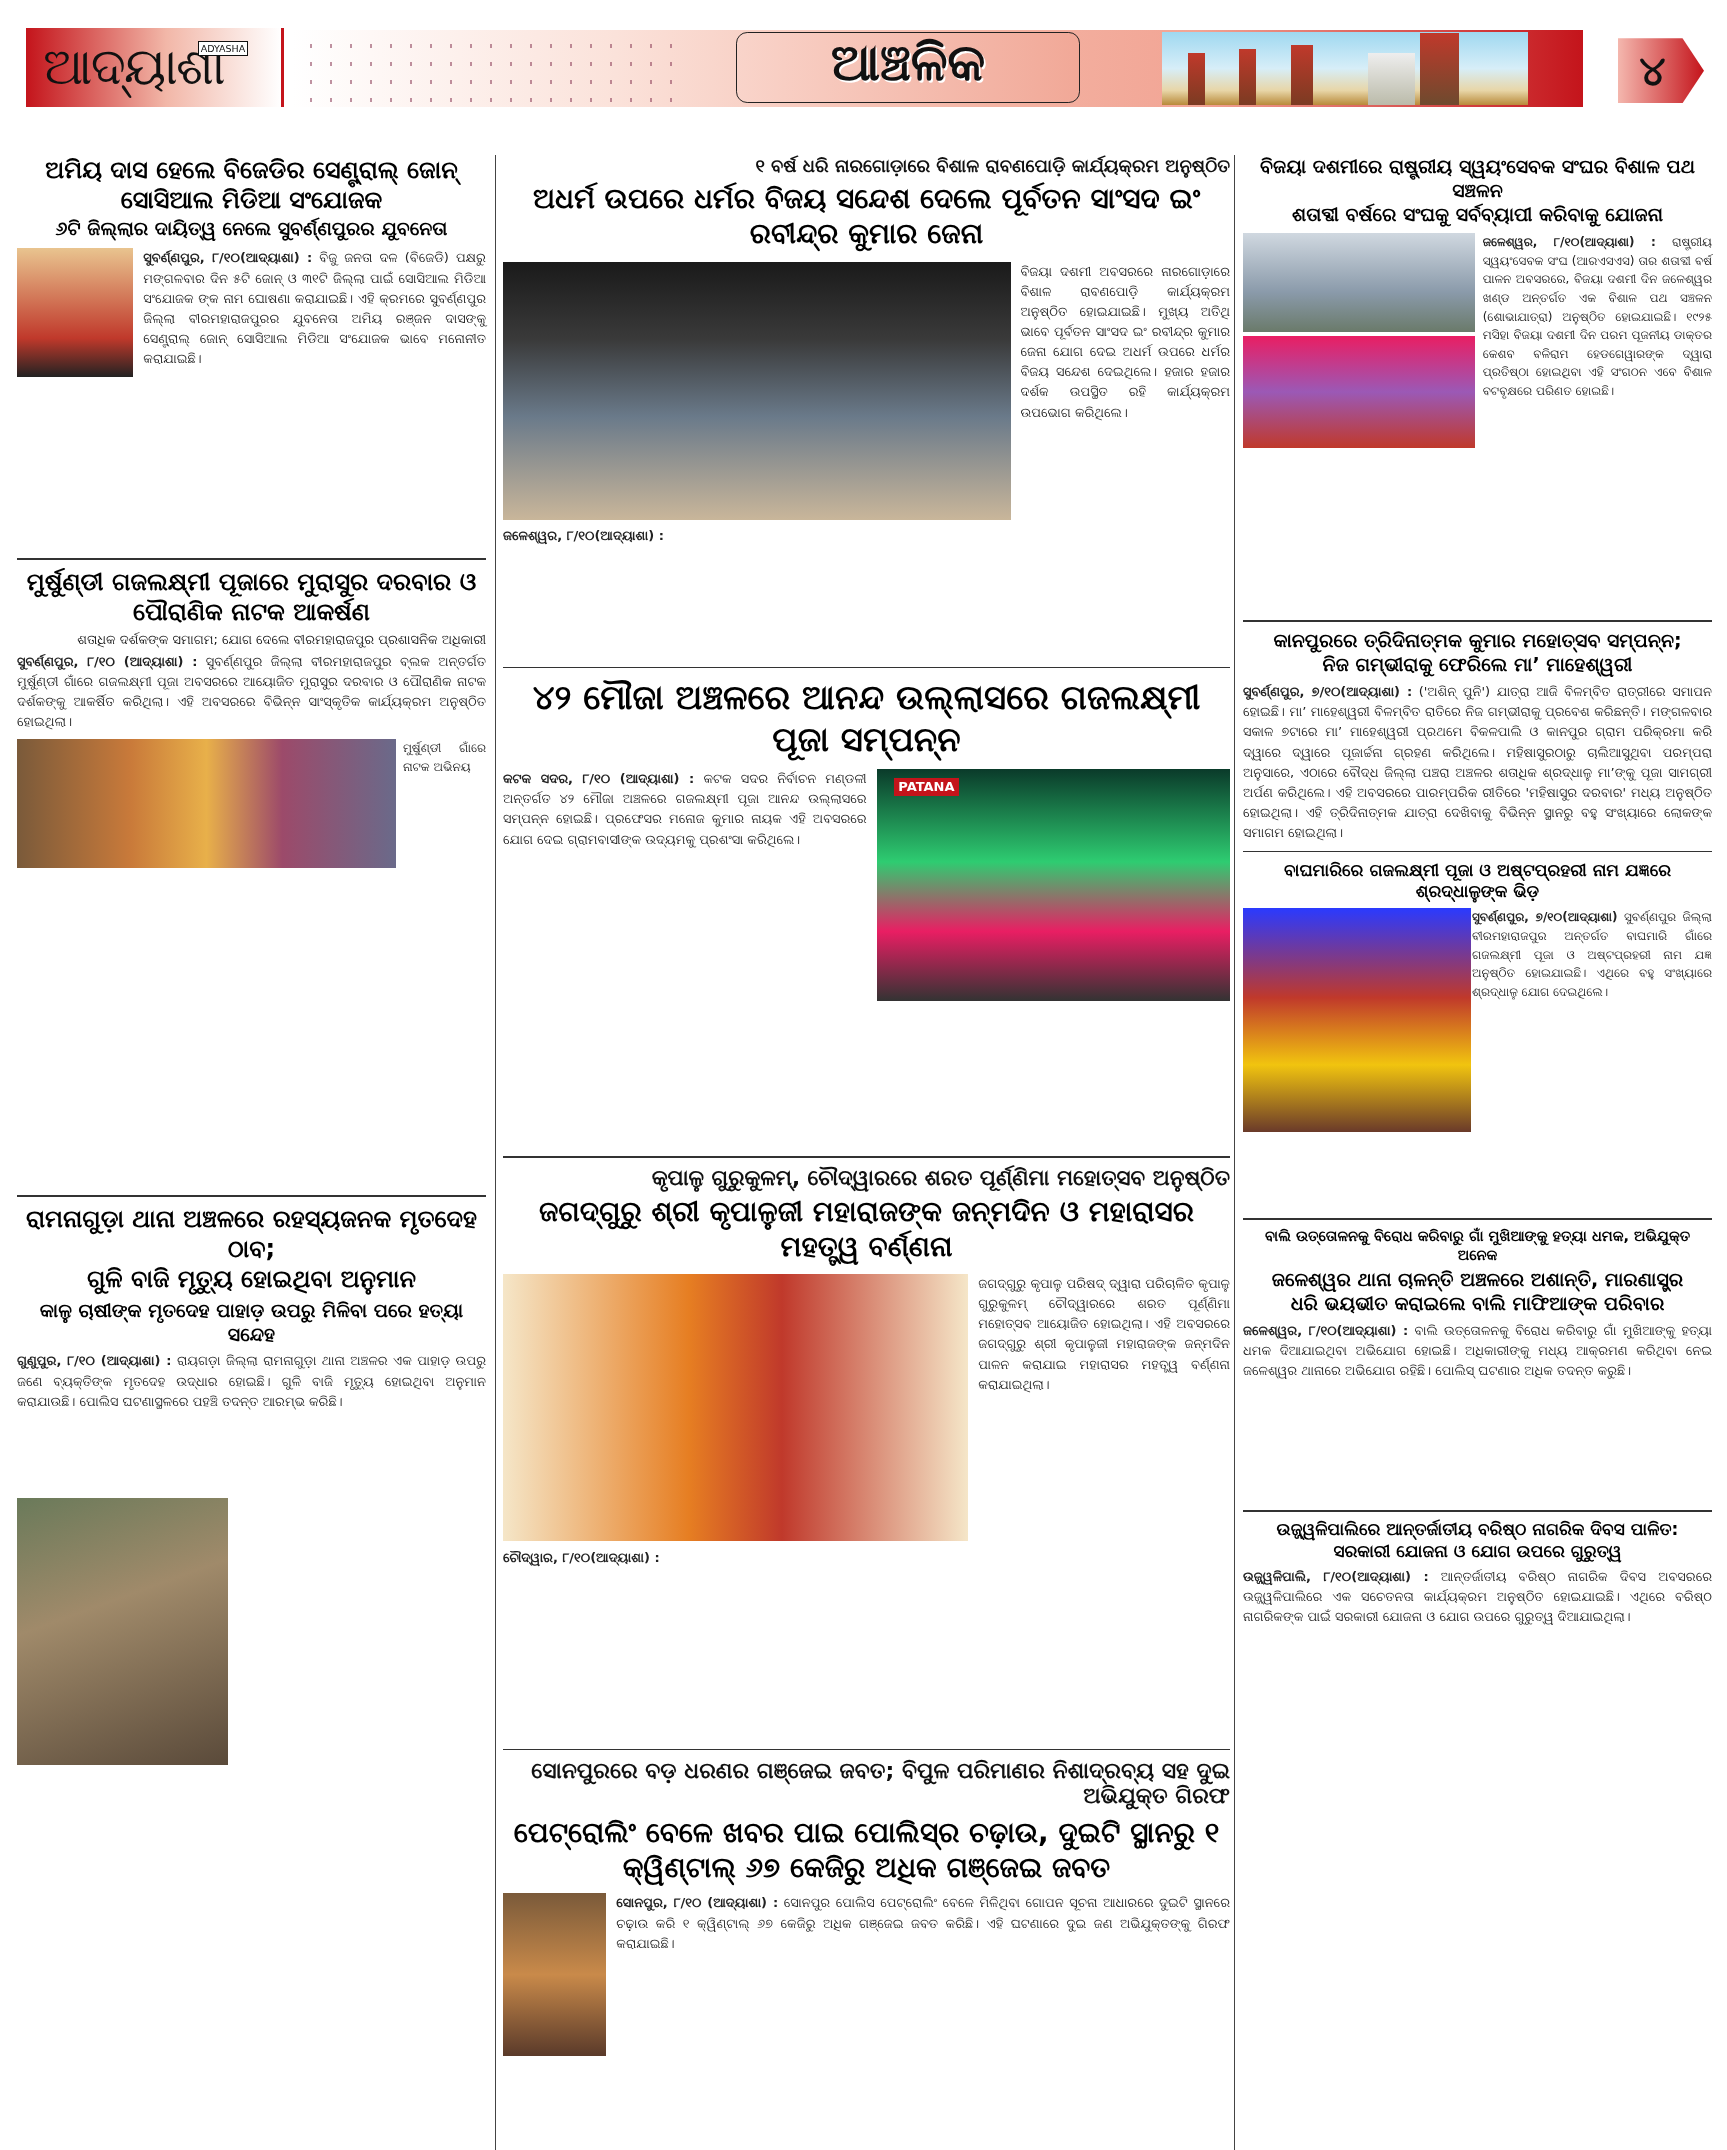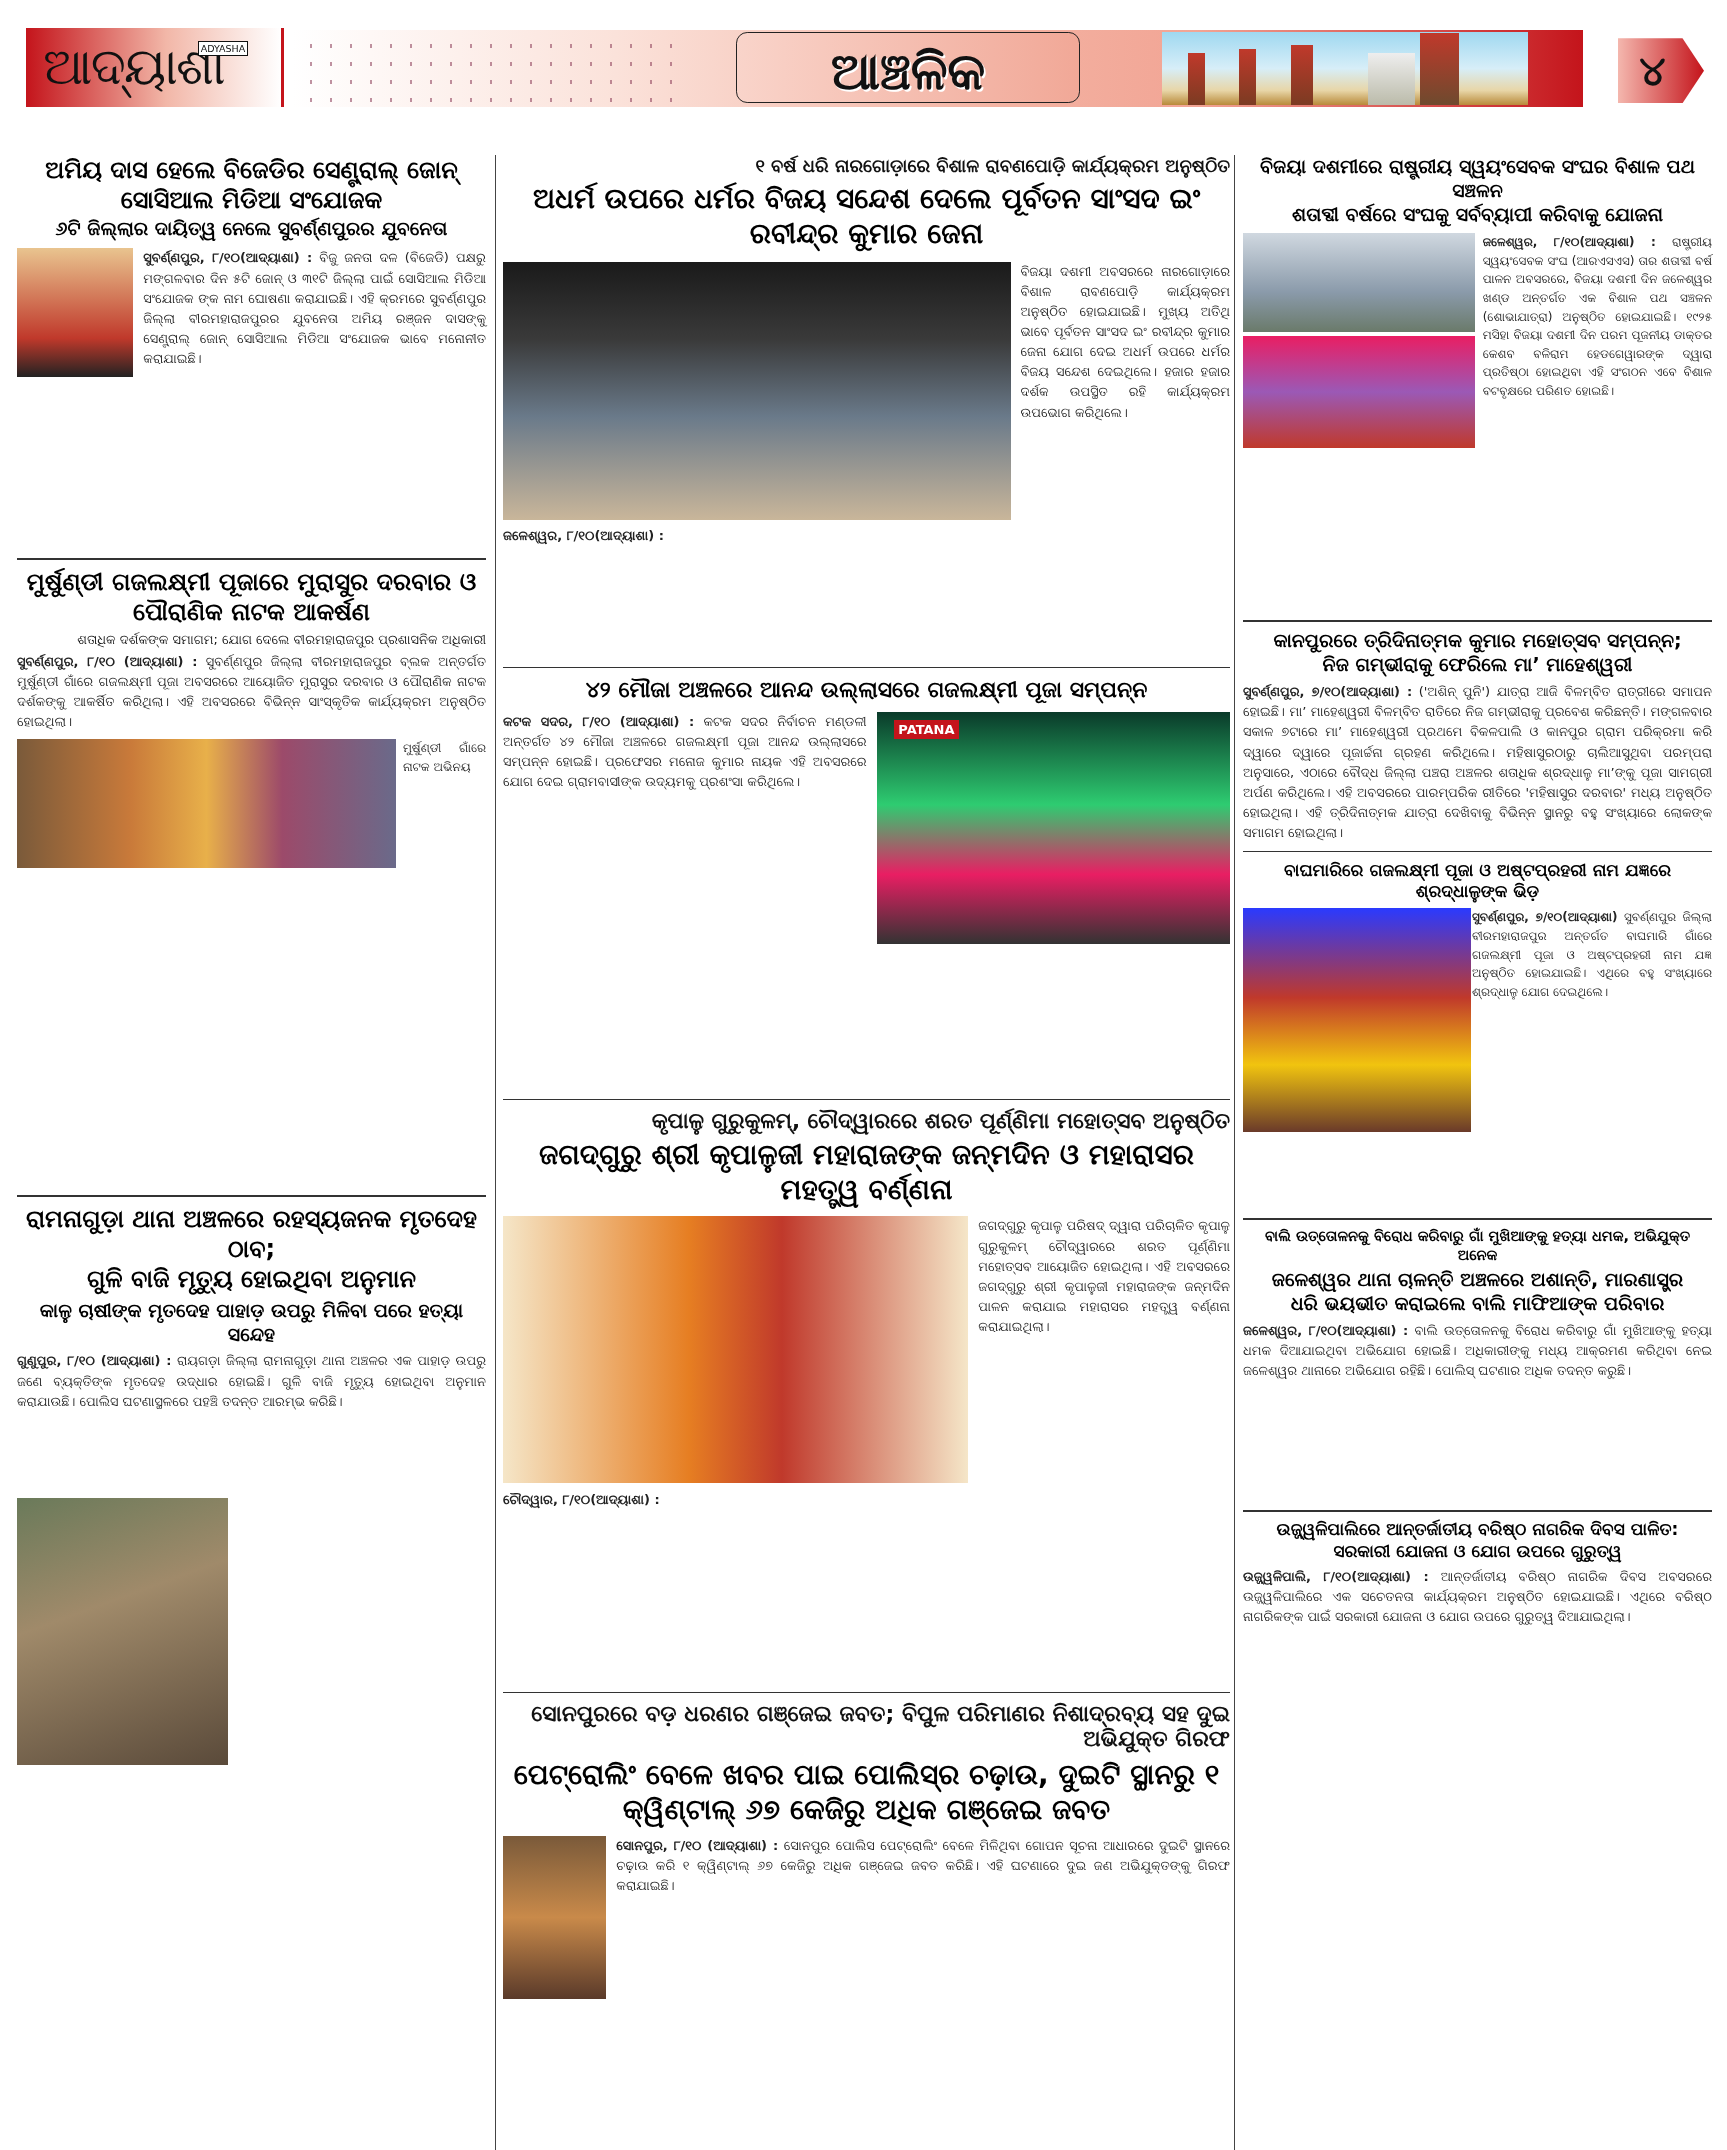--- a/index.html
+++ b/index.html
@@ -13,38 +13,38 @@
     border-right: 3.4px solid #c4141b; }
   .logo-text { position: absolute; left: 17px; top: 8.6px; font-size: 51px; font-weight: normal; color: #111; letter-spacing: -1.7px; }
   .logo-sub { position: absolute; left: 172px; top: 13px; font-size: 9.5px; color: #111; border: 0.9px solid #111; padding: 0.9px 1.7px; background:#fff; }
   .band { position: absolute; left: 267px; top: 1.7px; width: 1290px; height: 77px;
     background: linear-gradient(90deg, #ffffff 0%, #fbe2da 25%, #f3b2a2 55%, #f2a595 70%, #c4141b 100%); }
   .dots { position: absolute; left: 275px; top: 8.6px; width: 387px; height: 65px;
     background-image: radial-gradient(ellipse 1.3px 3.9px, #8a3a56 60%, transparent 61%);
     background-size: 20px 18px; opacity: .55; }
   .section-box { position: absolute; left: 710px; top: 4.3px; width: 344px; height: 71px;
     border: 1.7px solid #222; border-radius: 11.2px; background: linear-gradient(90deg,#f9d4ca,#f1a897);
-    display:flex; align-items:flex-end; justify-content:center; }
+    display:flex; align-items:flex-start; justify-content:center; }
   .section-title { font-size: 51px; font-weight: bold; color: #111; text-shadow: 1.7px 1.7px 0 #fff; }
   .temple { position: absolute; left: 1136px; top: 4.3px; width: 366px; height: 73px;
     background: linear-gradient(180deg, #9fd8f0 0%, #d7eef8 50%, #e8d6a8 80%, #b98a3a 100%); }
   .spire { position: absolute; bottom: 0; background: linear-gradient(180deg,#c0392b,#7b3b22); }
   .page-tab { position: absolute; left: 1592px; top: 10.3px; width: 86px; height: 65px;
     background: linear-gradient(90deg,#f4b7ae,#c4141b); clip-path: polygon(0 0, 75% 0, 100% 50%, 75% 100%, 0 100%);
     display:flex; align-items:center; justify-content:center; }
   .page-num { font-size: 41px; font-weight: bold; color: #111; margin-right: 17px; }
 
   
   .col { position: absolute; top: 155px; }
   .col-left { left: 17px; width: 469px; }
   .col-mid { left: 503px; width: 727px; }
   .col-right { left: 1243px; width: 469px; }
 
   .headline { font-weight: bold; text-align: center; line-height: 1.25; color: #000; }
-  .h-xl { font-size: 22px; }
+  .h-xl { font-size: 34px; }
   .h-l { font-size: 28px; }
   .h-m { font-size: 24px; }
   .h-s { font-size: 19px; }
   .kicker { font-size: 18px; font-weight: bold; text-align: right; }
   .body { font-size: 13px; line-height: 1.55; text-align: justify; color: #222; }
   .dateline { font-weight: bold; }
   .photo { background: #888; position: relative; overflow: hidden; }
   .divider { height: 1.3px; background: #333; margin: 7.7px 0; }
   .vrule { position: absolute; top: 155px; width: 1.3px; height: 2443px; background: #444; }
 </style>

